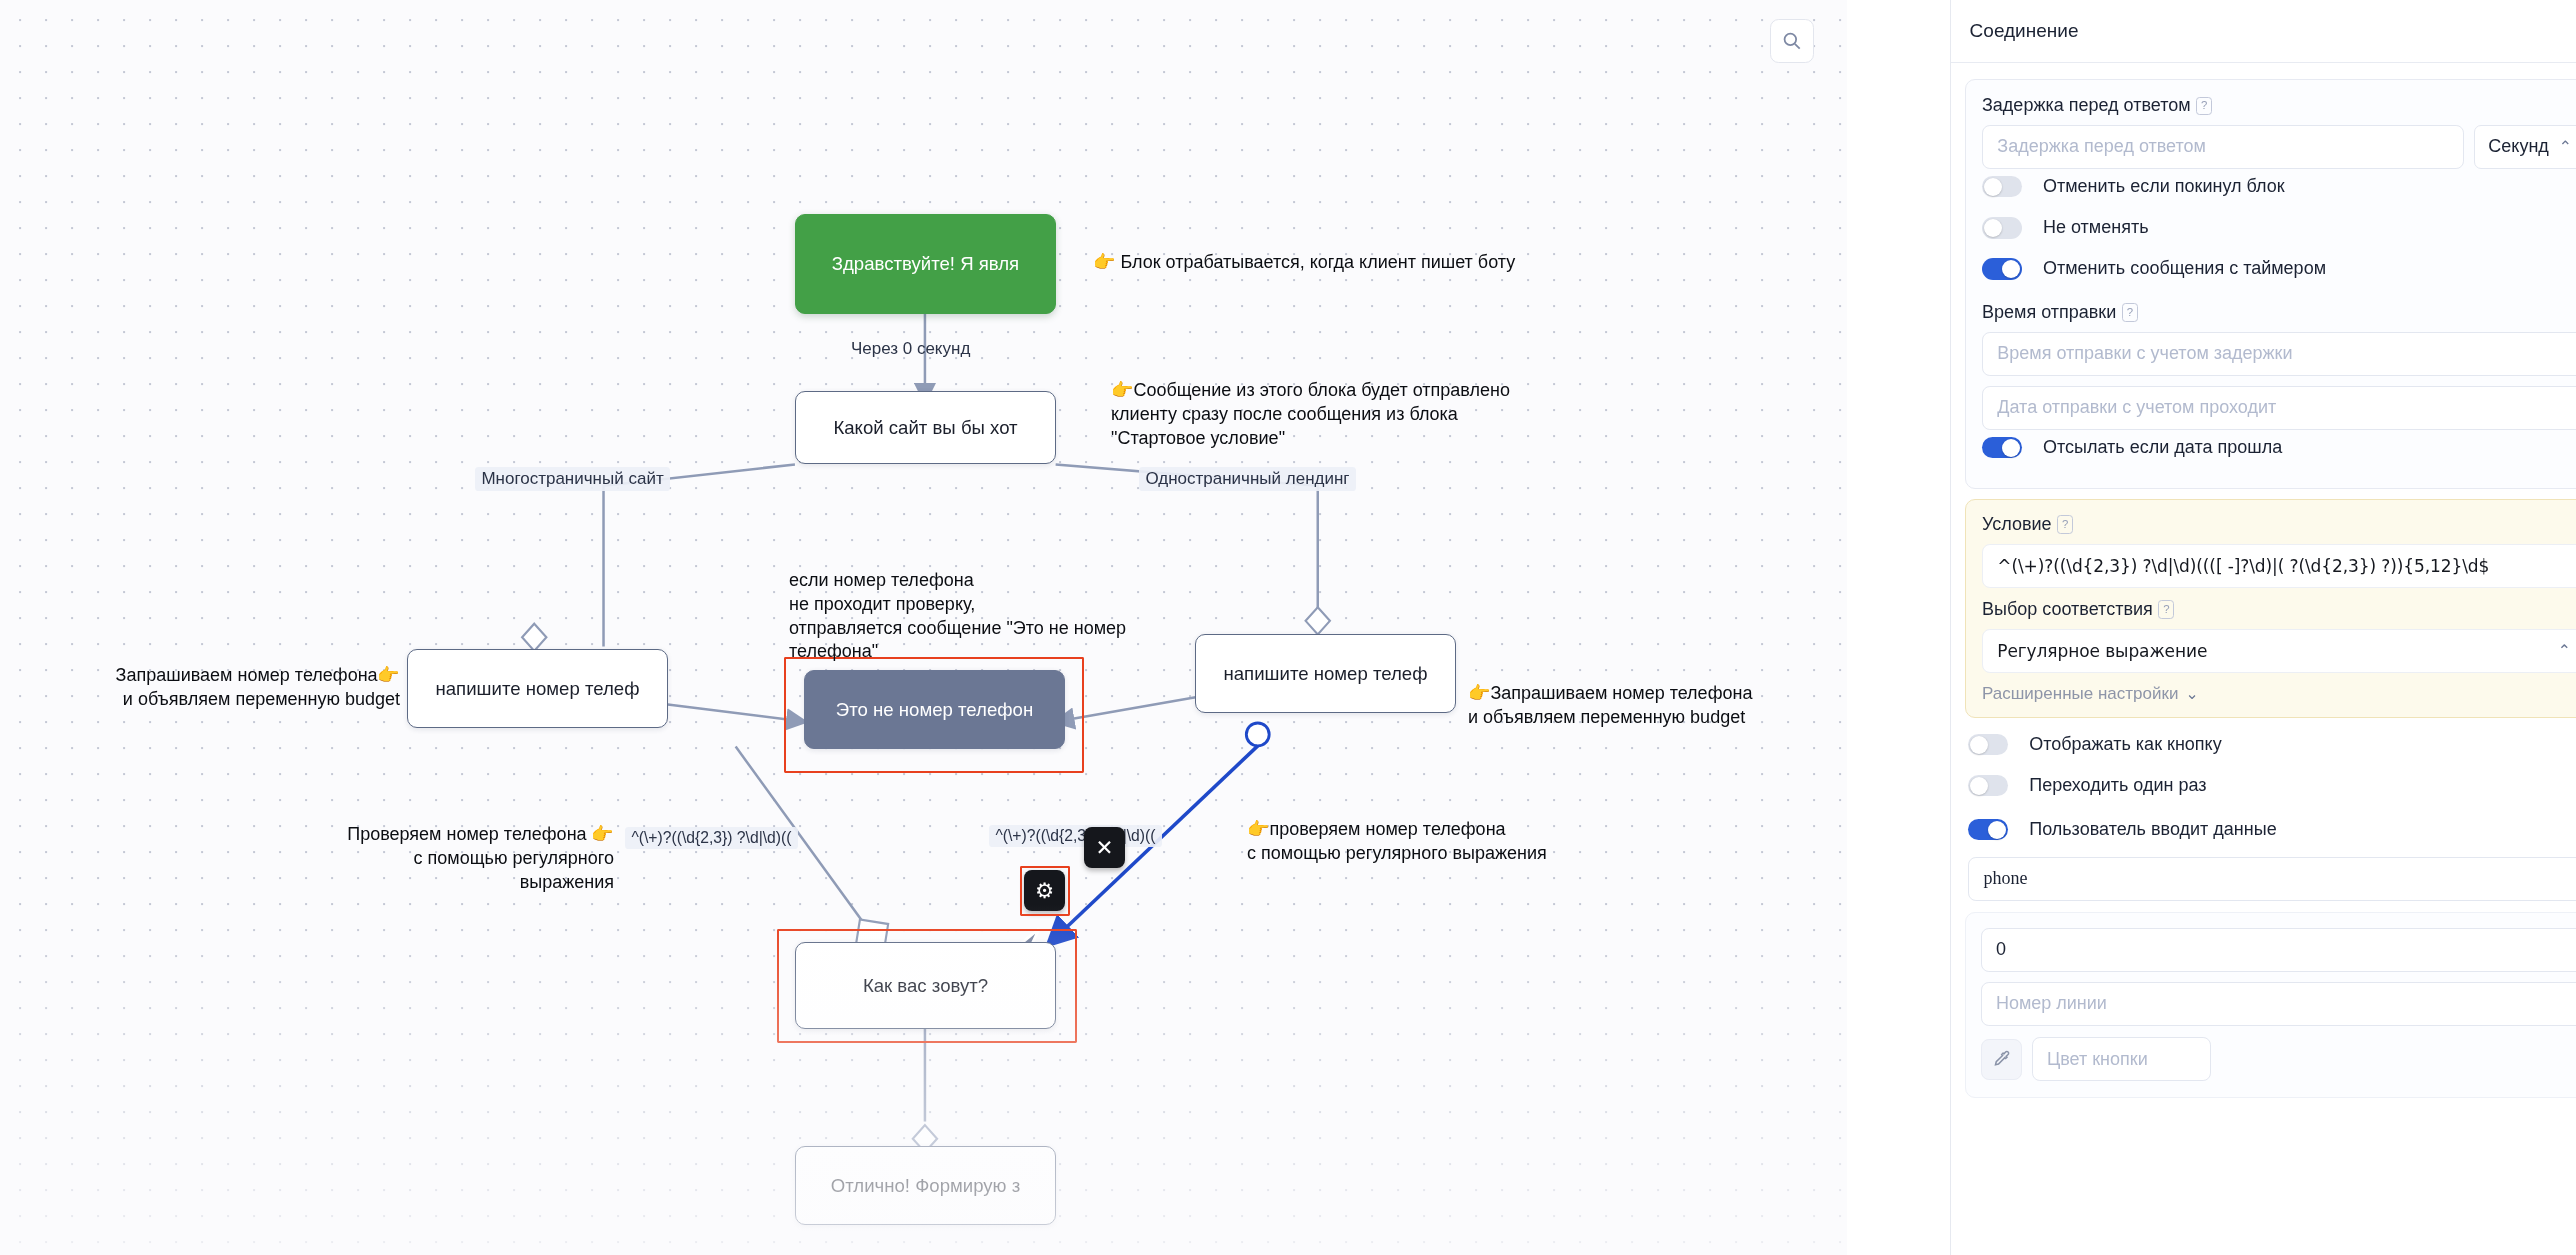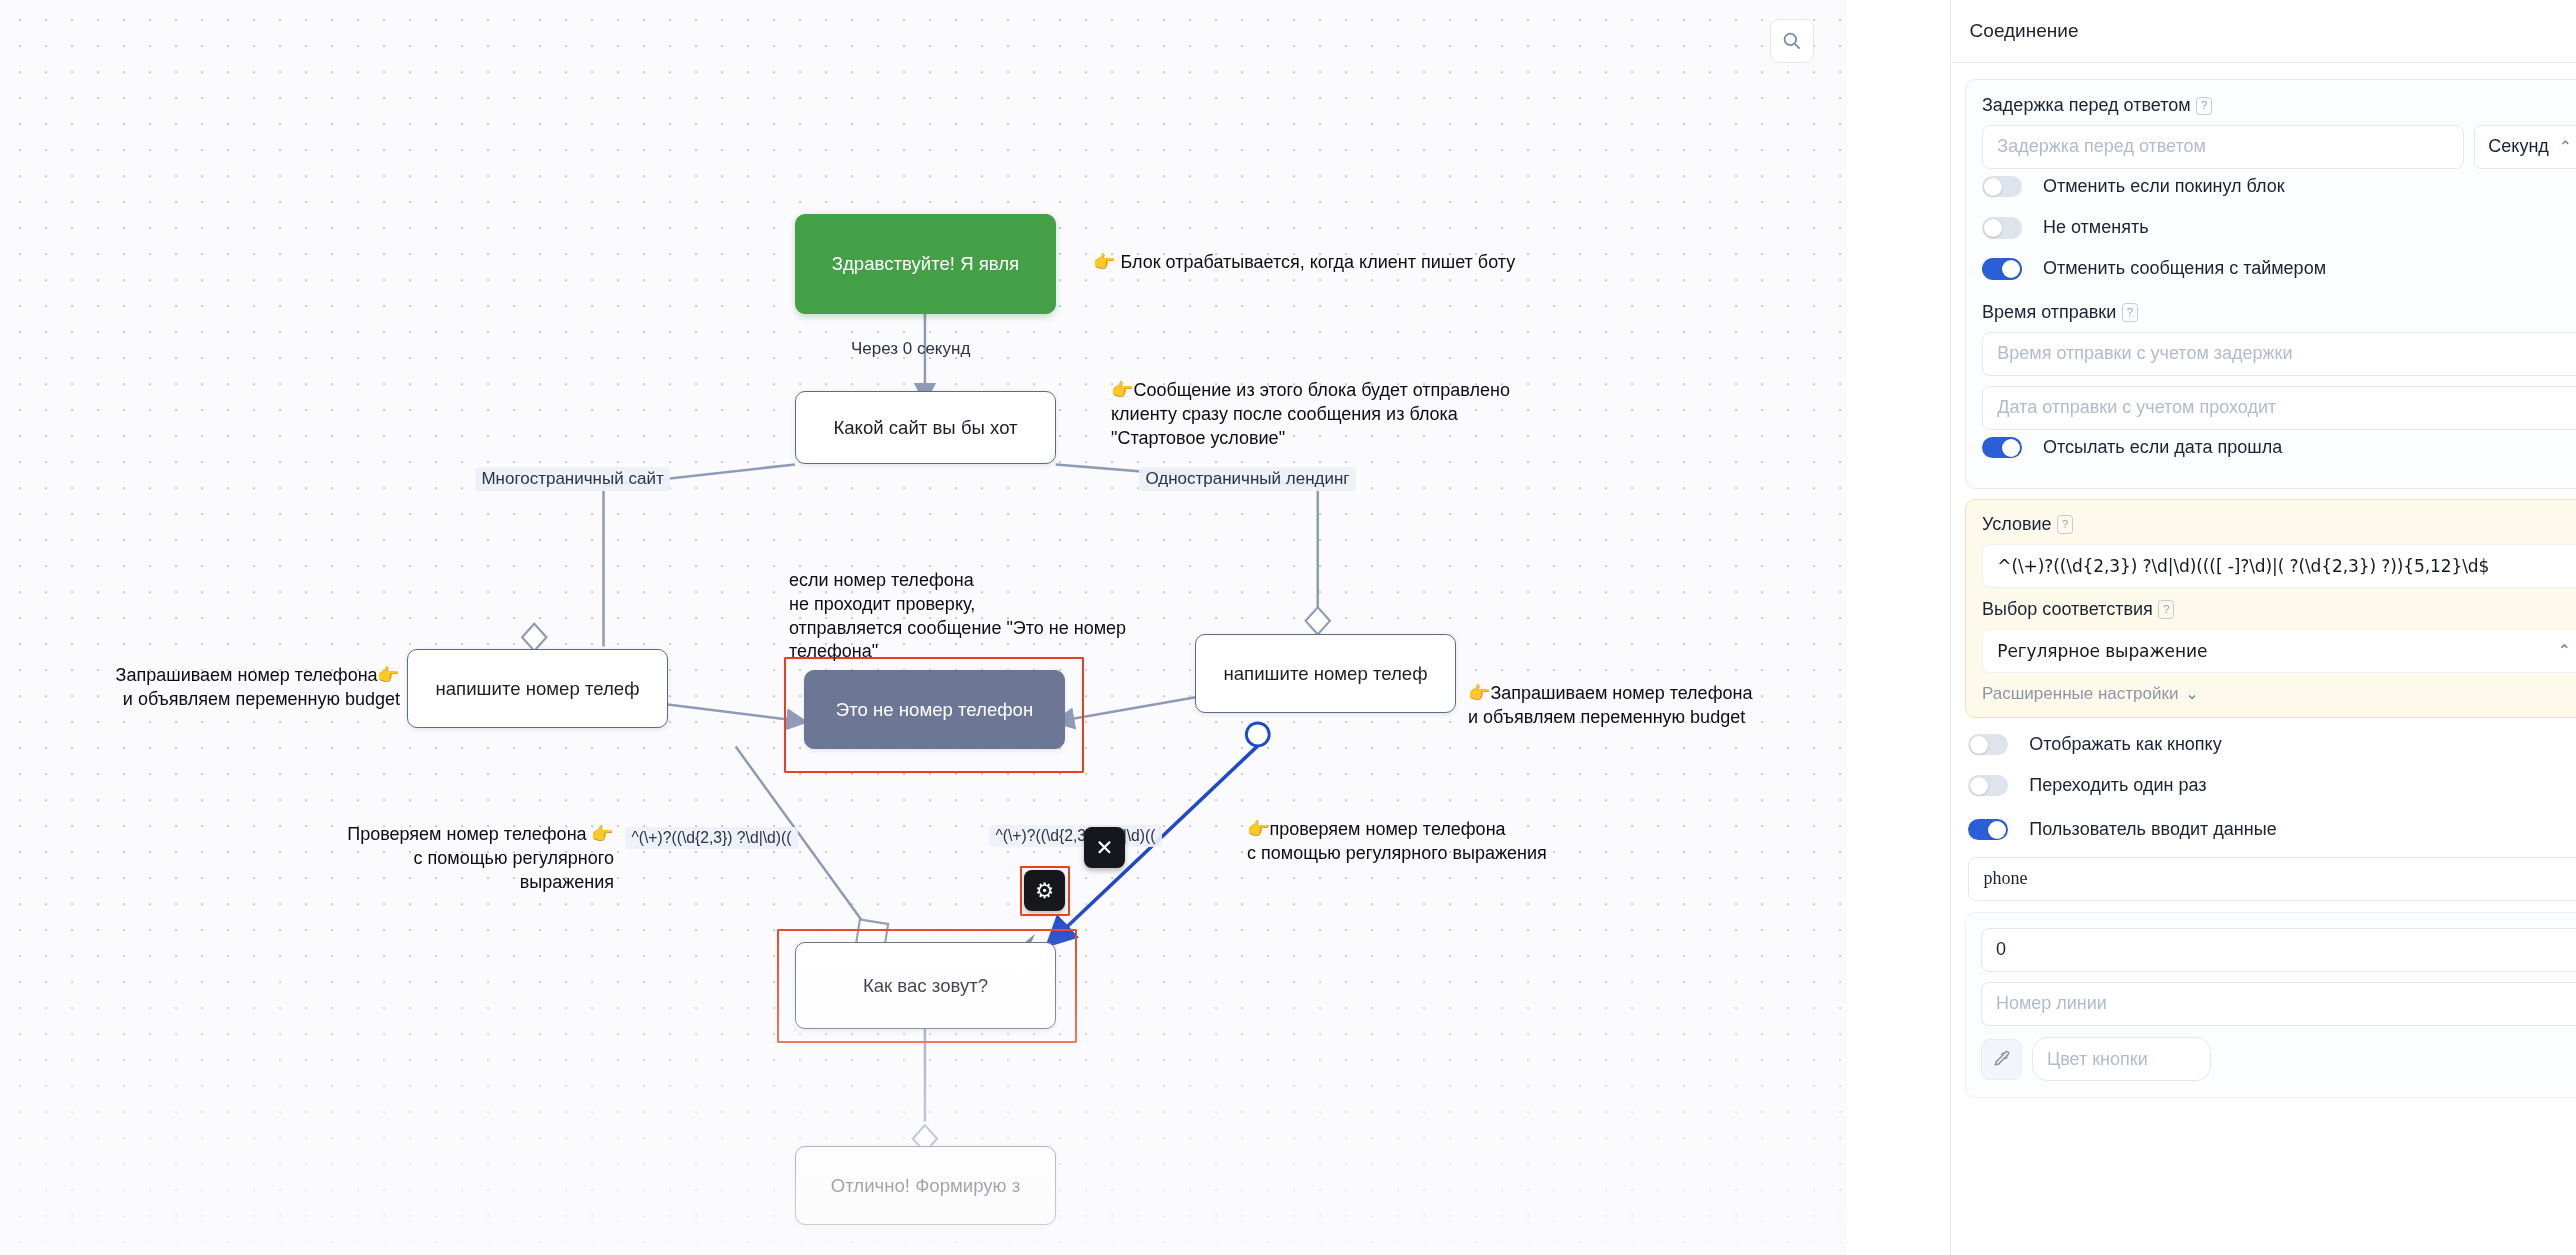--- a/index.html
+++ b/index.html
@@ -398,21 +398,21 @@
 
       <div class="bottom-card">
         <div class="input">0</div>
         <div class="input ph" style="margin-top:10px;">Номер линии</div>
         <div style="display:flex; gap:10px; margin-top:11.4px; align-items:center;">
           <span class="eyedrop">
             <svg width="20" height="20" viewBox="0 0 24 24" fill="none" stroke="#8a93a8" stroke-width="1.8">
               <path d="M17.5 3.5a2.1 2.1 0 0 1 3 3l-2.3 2.3 1 1-1.6 1.6-1-1L9 18l-3.6.9.9-3.6 7.6-7.6-1-1L14.5 5l1 1z"></path>
             </svg>
           </span>
-          <span class="input ph" style="flex:0 0 179px;border-radius:15px;">Цвет кнопки</span>
+          <span class="input ph" style="flex:0 0 179px;">Цвет кнопки</span>
         </div>
       </div>
     </div>
 
   </div>
 
 </div>
 
 
 </body></html>

